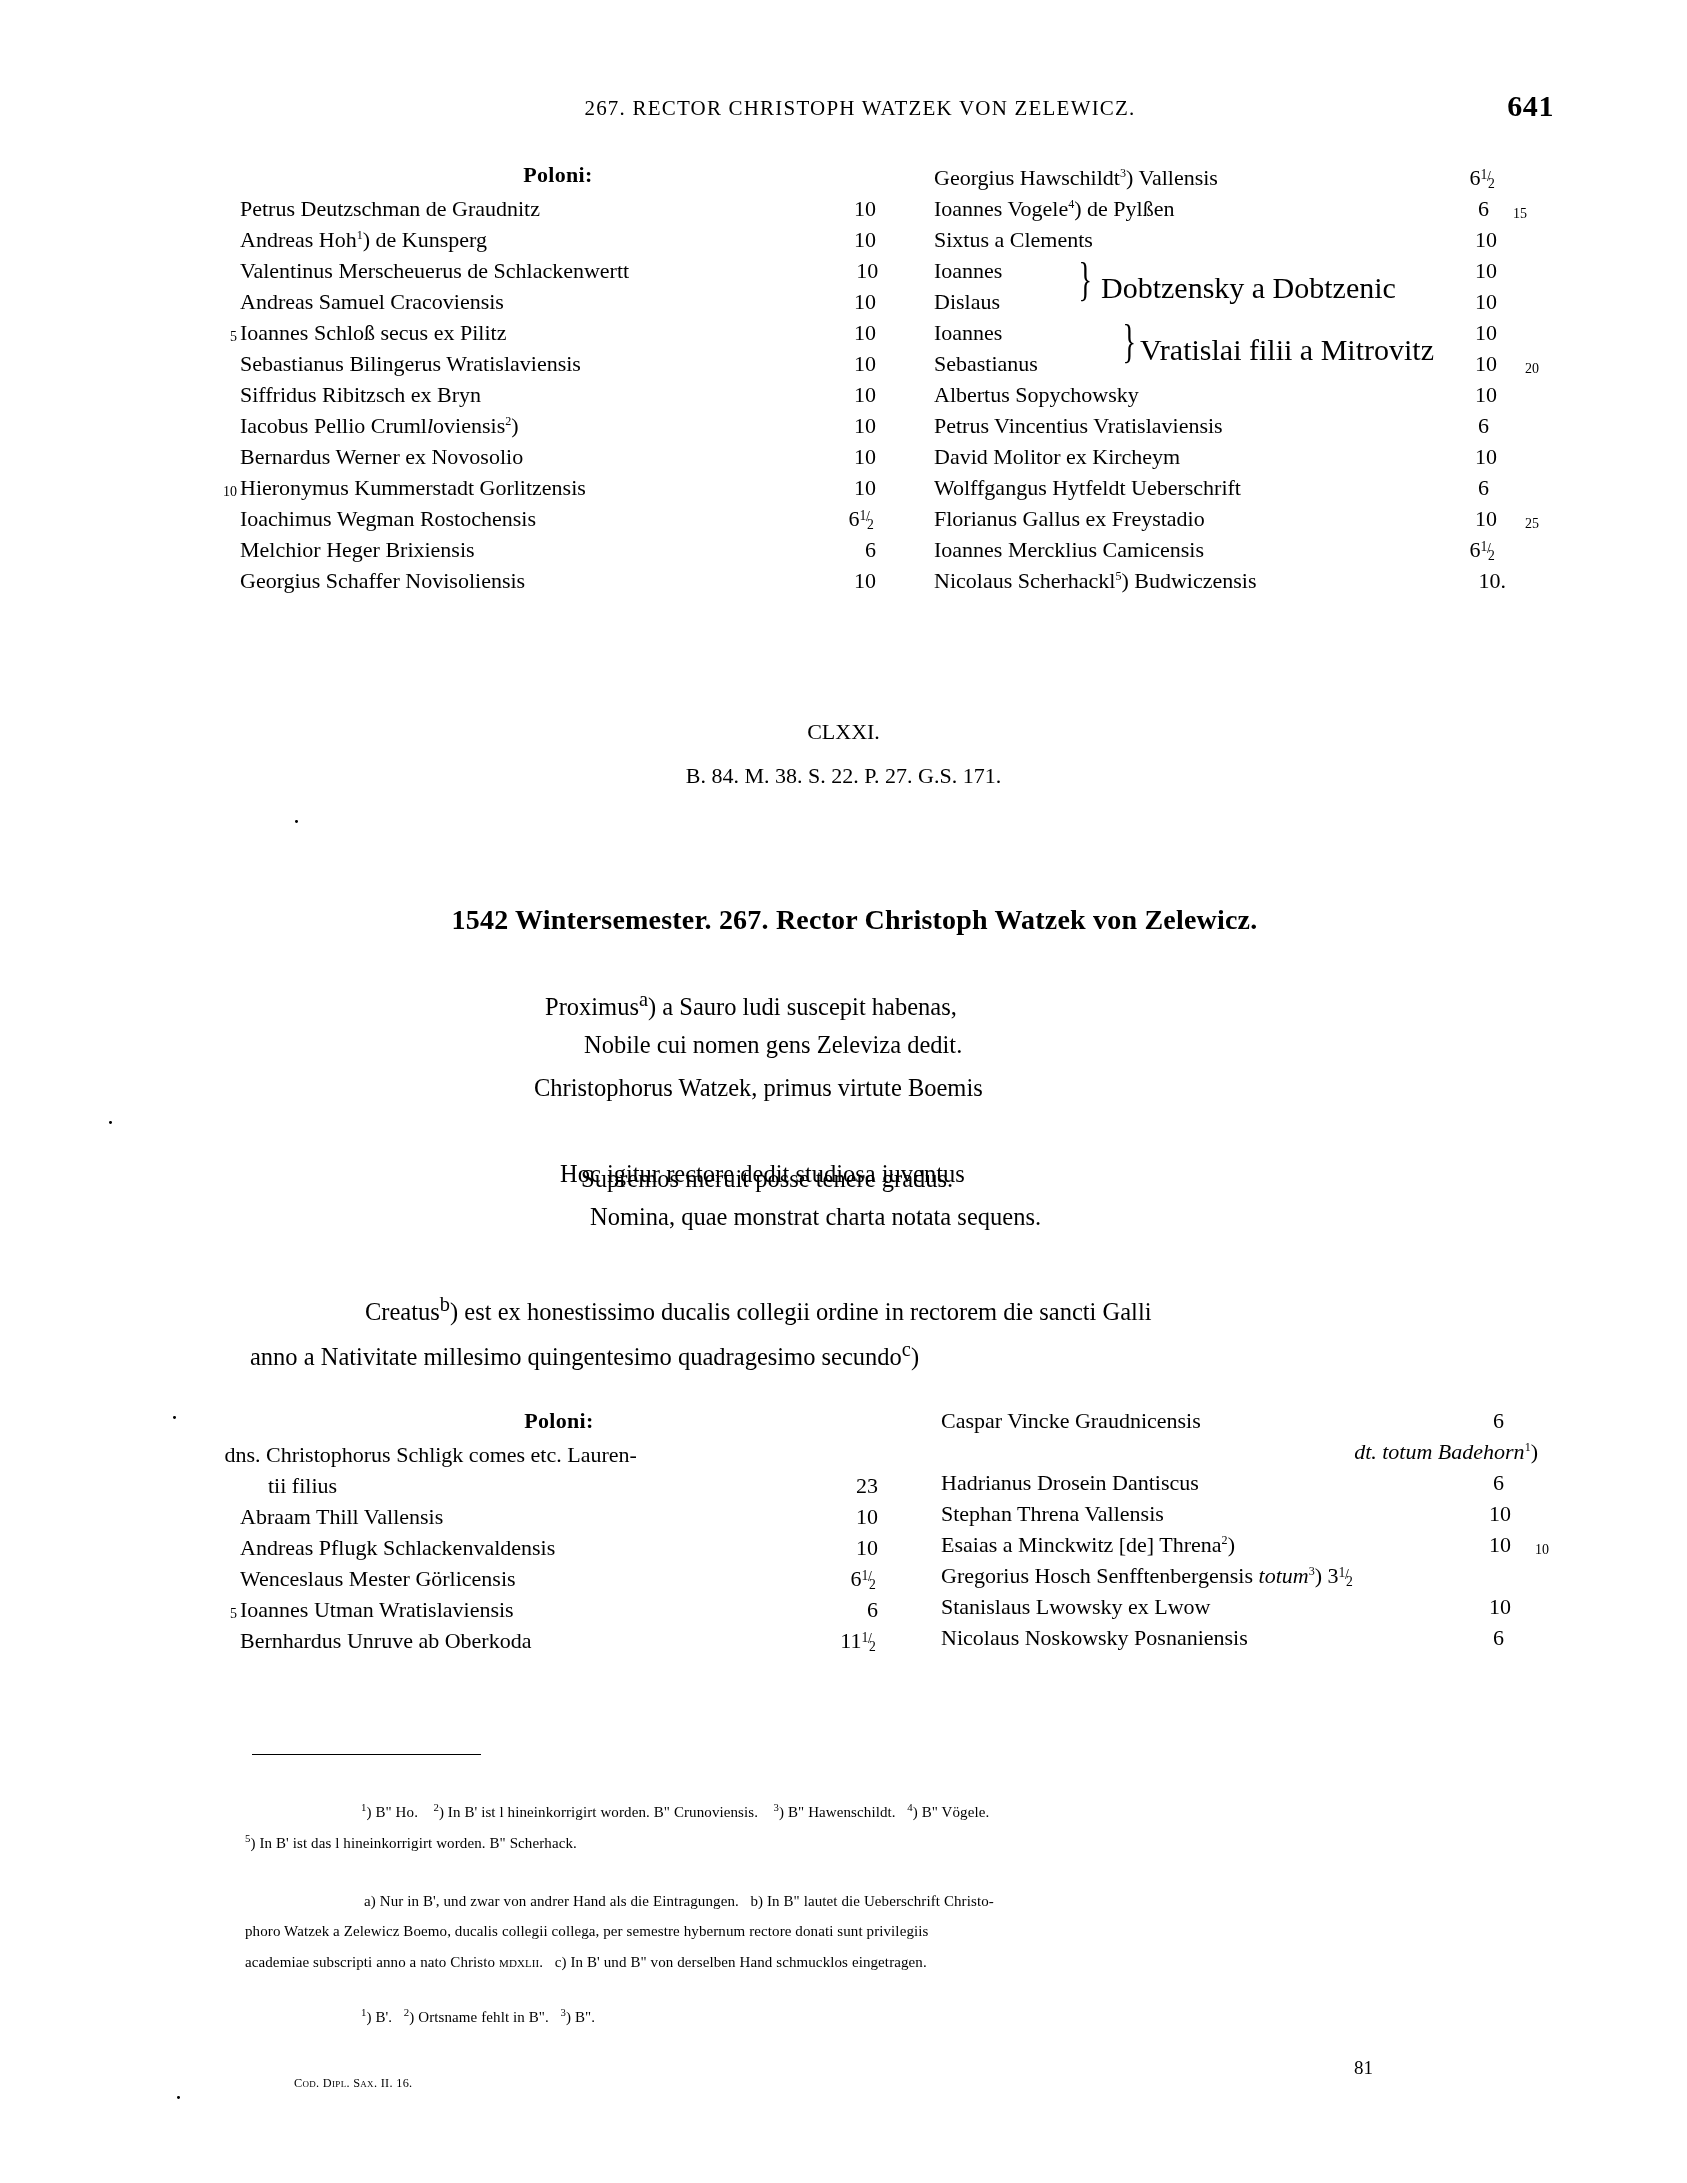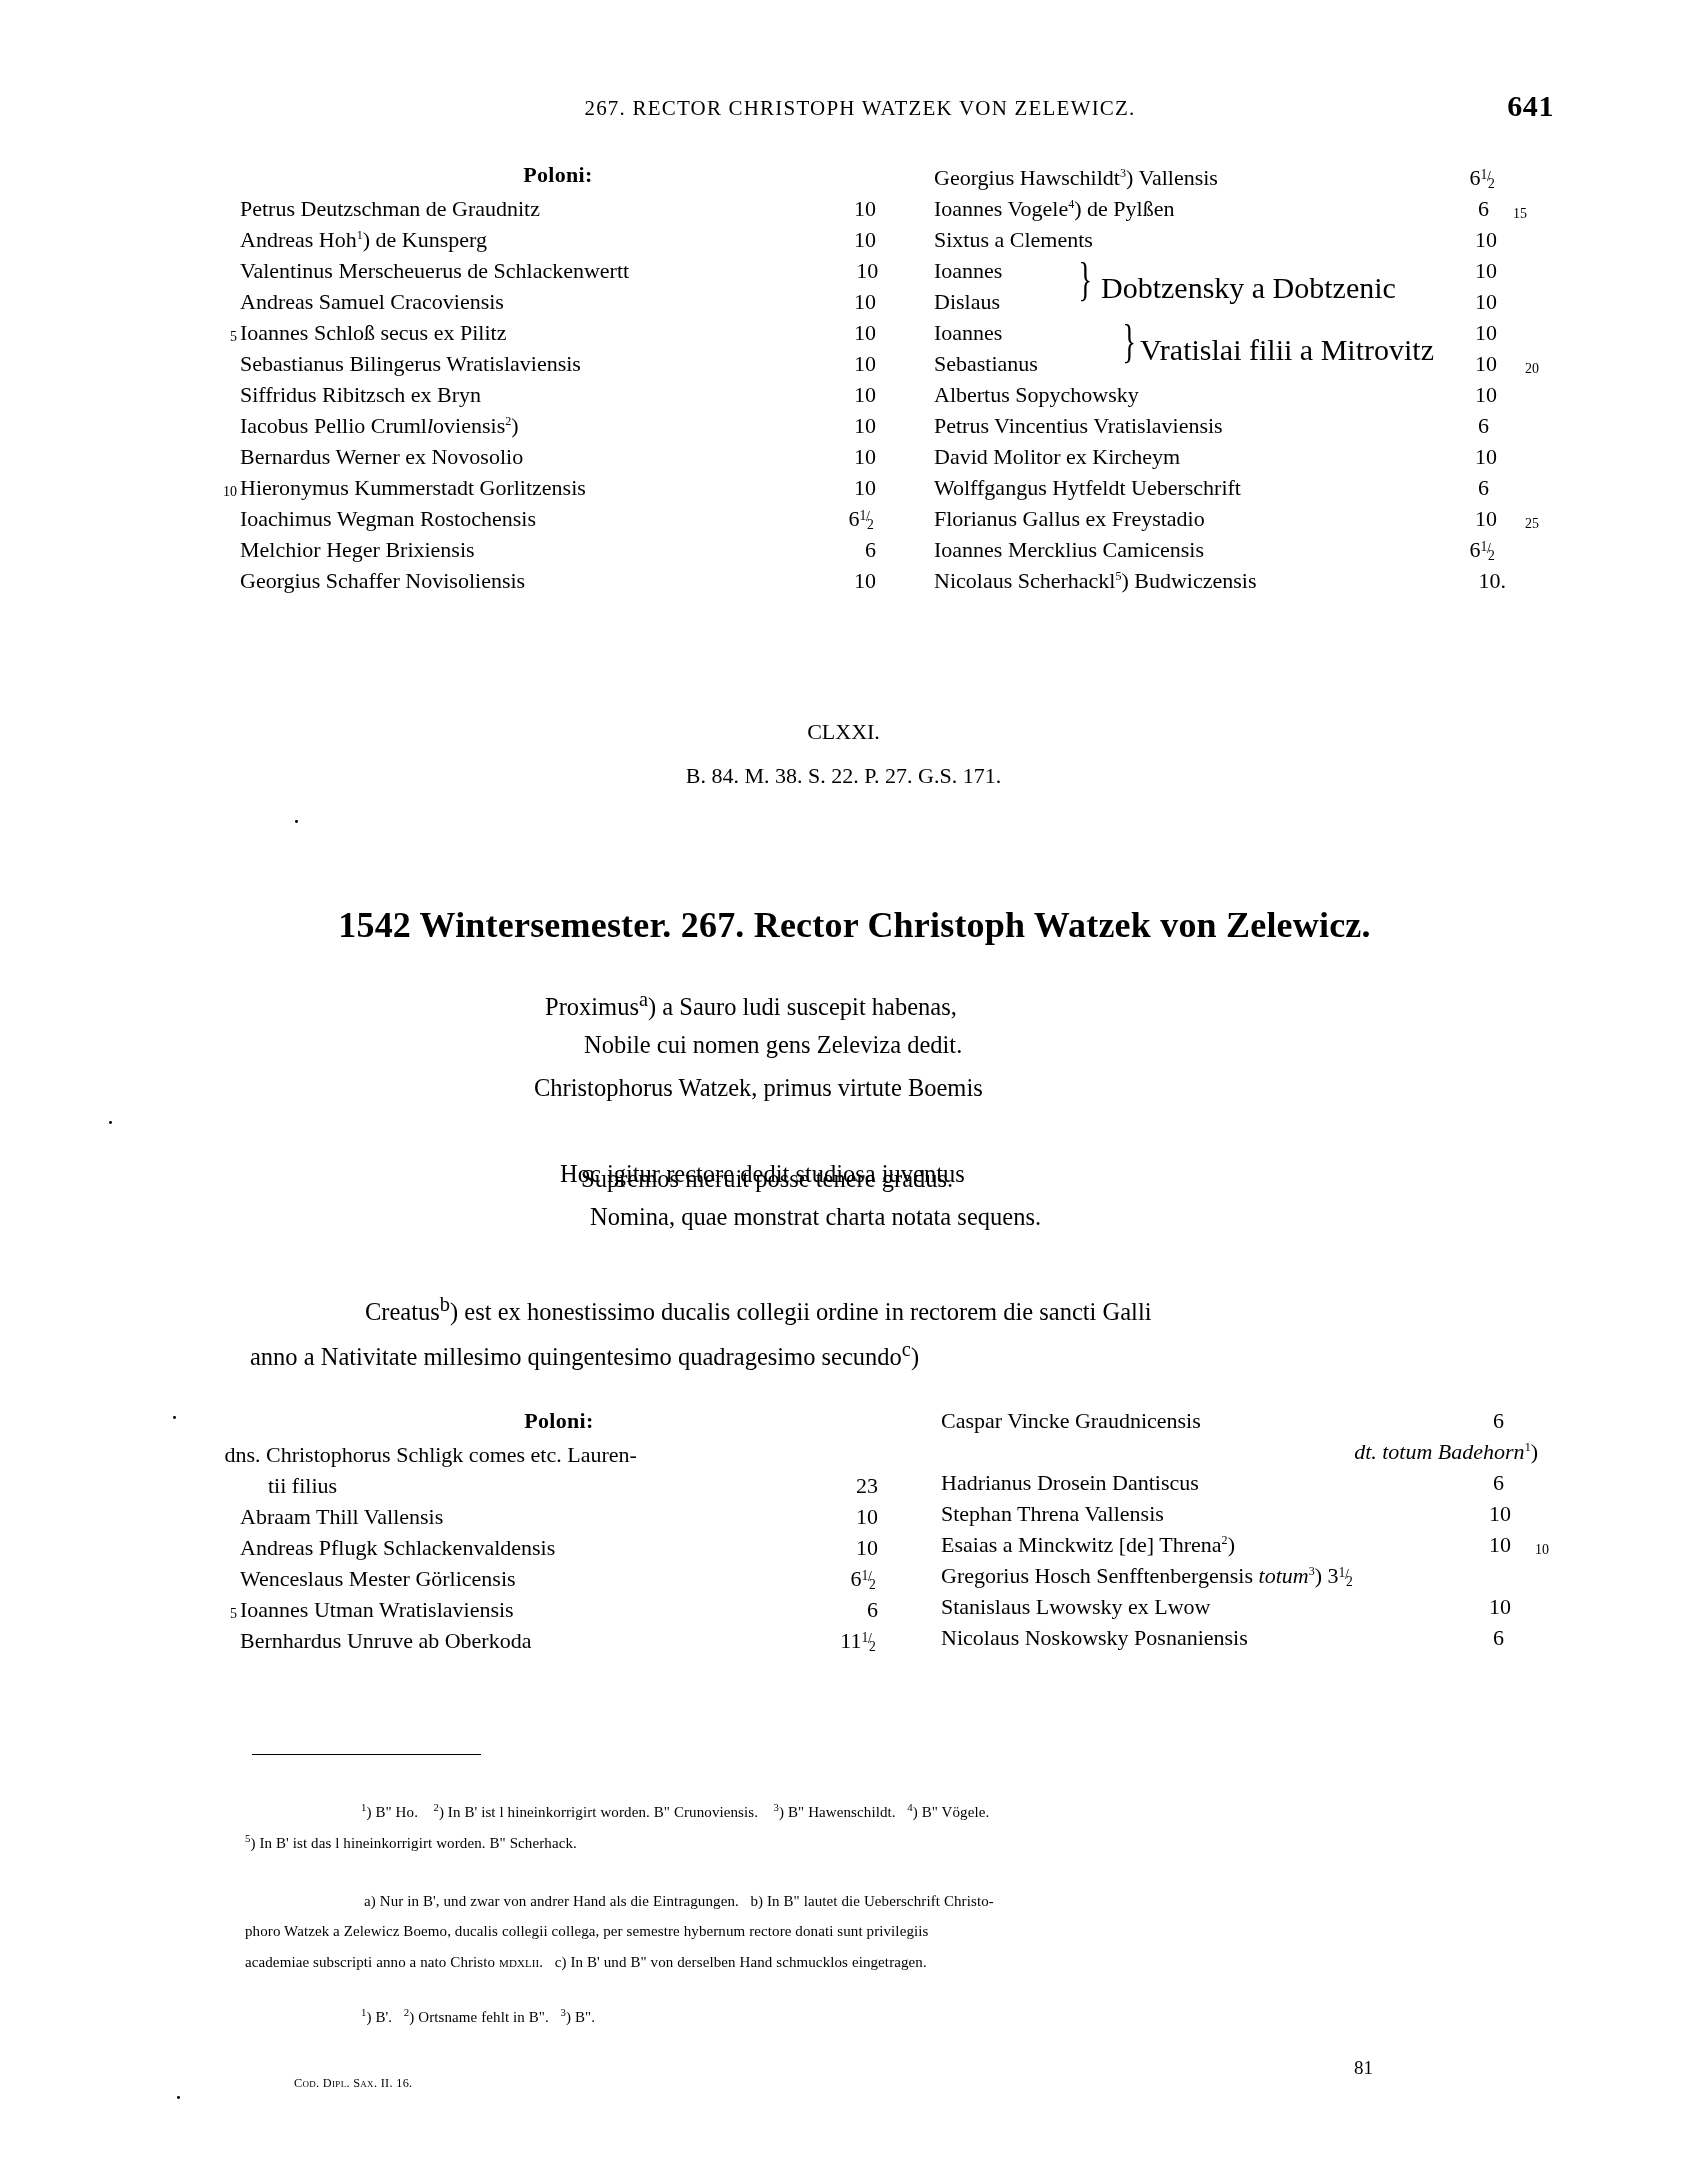--- a/index.html
+++ b/index.html
@@ -128,21 +128,21 @@
     text-align: center;
     font-size: 22px;
     white-space: nowrap;
   }
 
   
   .sect-title {
     position: absolute;
     left: 0; width: 1687px;
     text-align: center;
-    font-size: 36px;
+    font-size: 28px;
     font-weight: bold;
     letter-spacing: 0.2px;
     white-space: nowrap;
     padding-left: 22px;
     box-sizing: border-box;
   }
 
   
   .verse {
     position: absolute;

